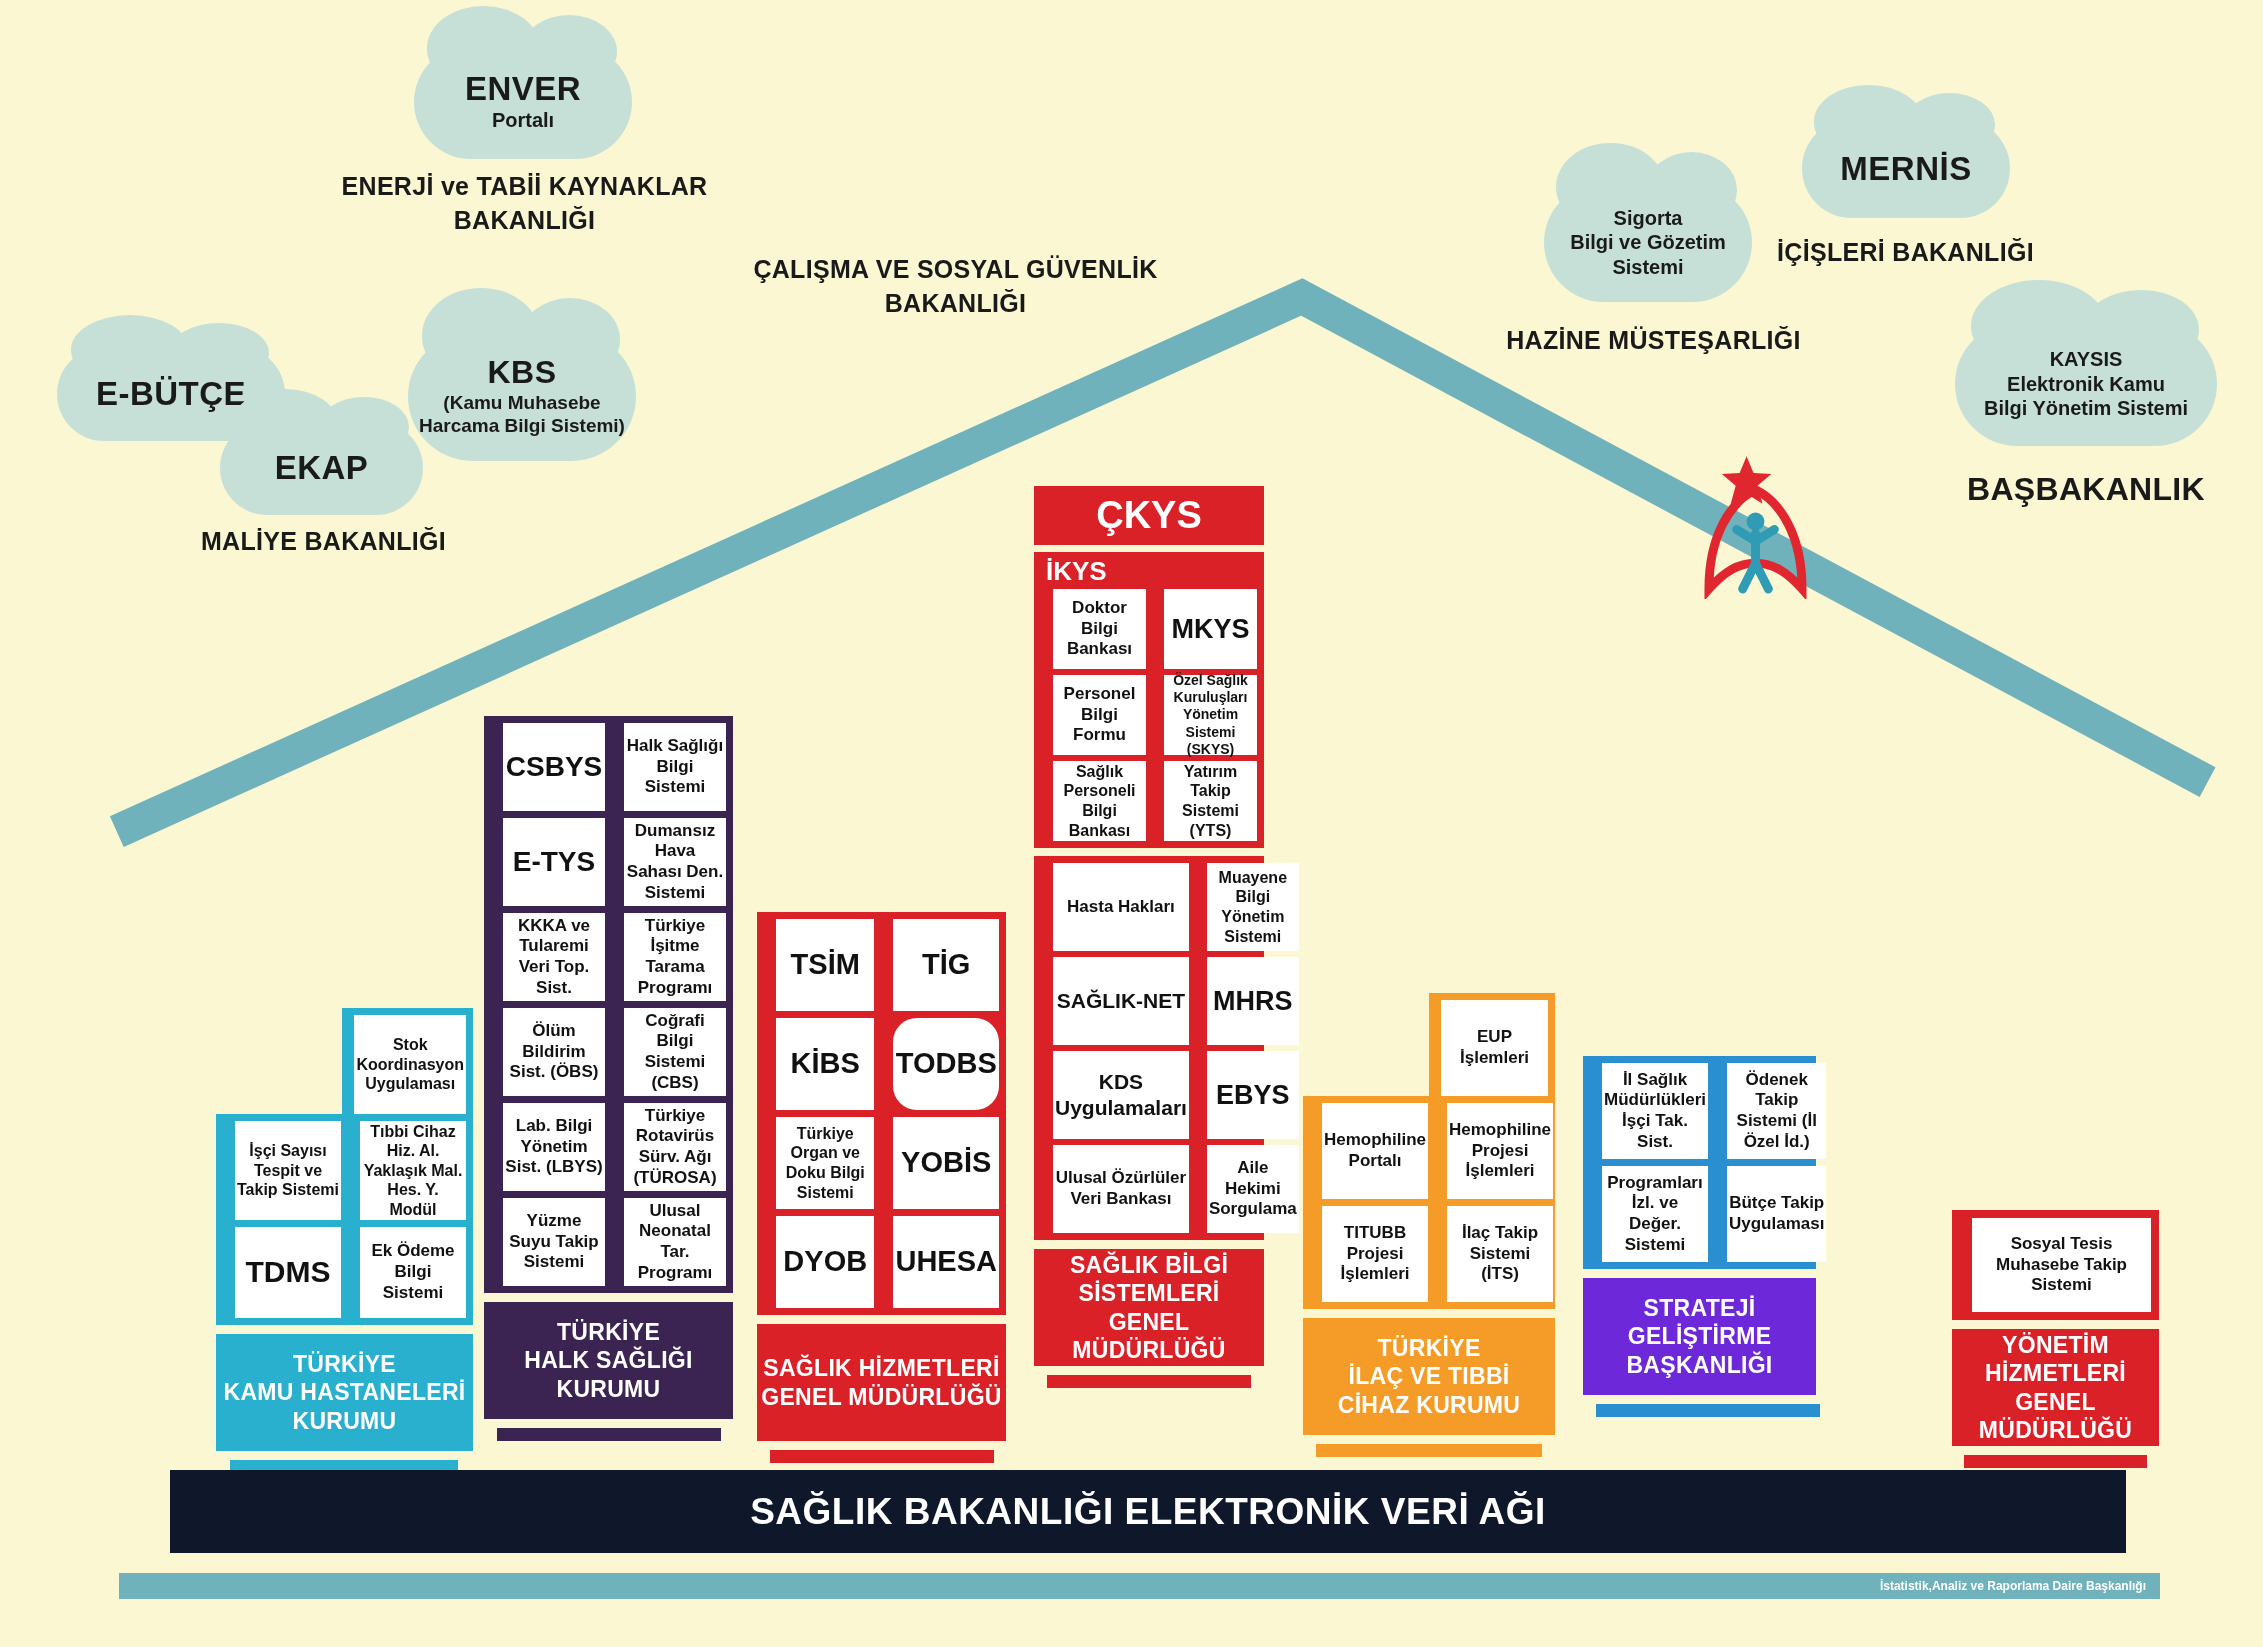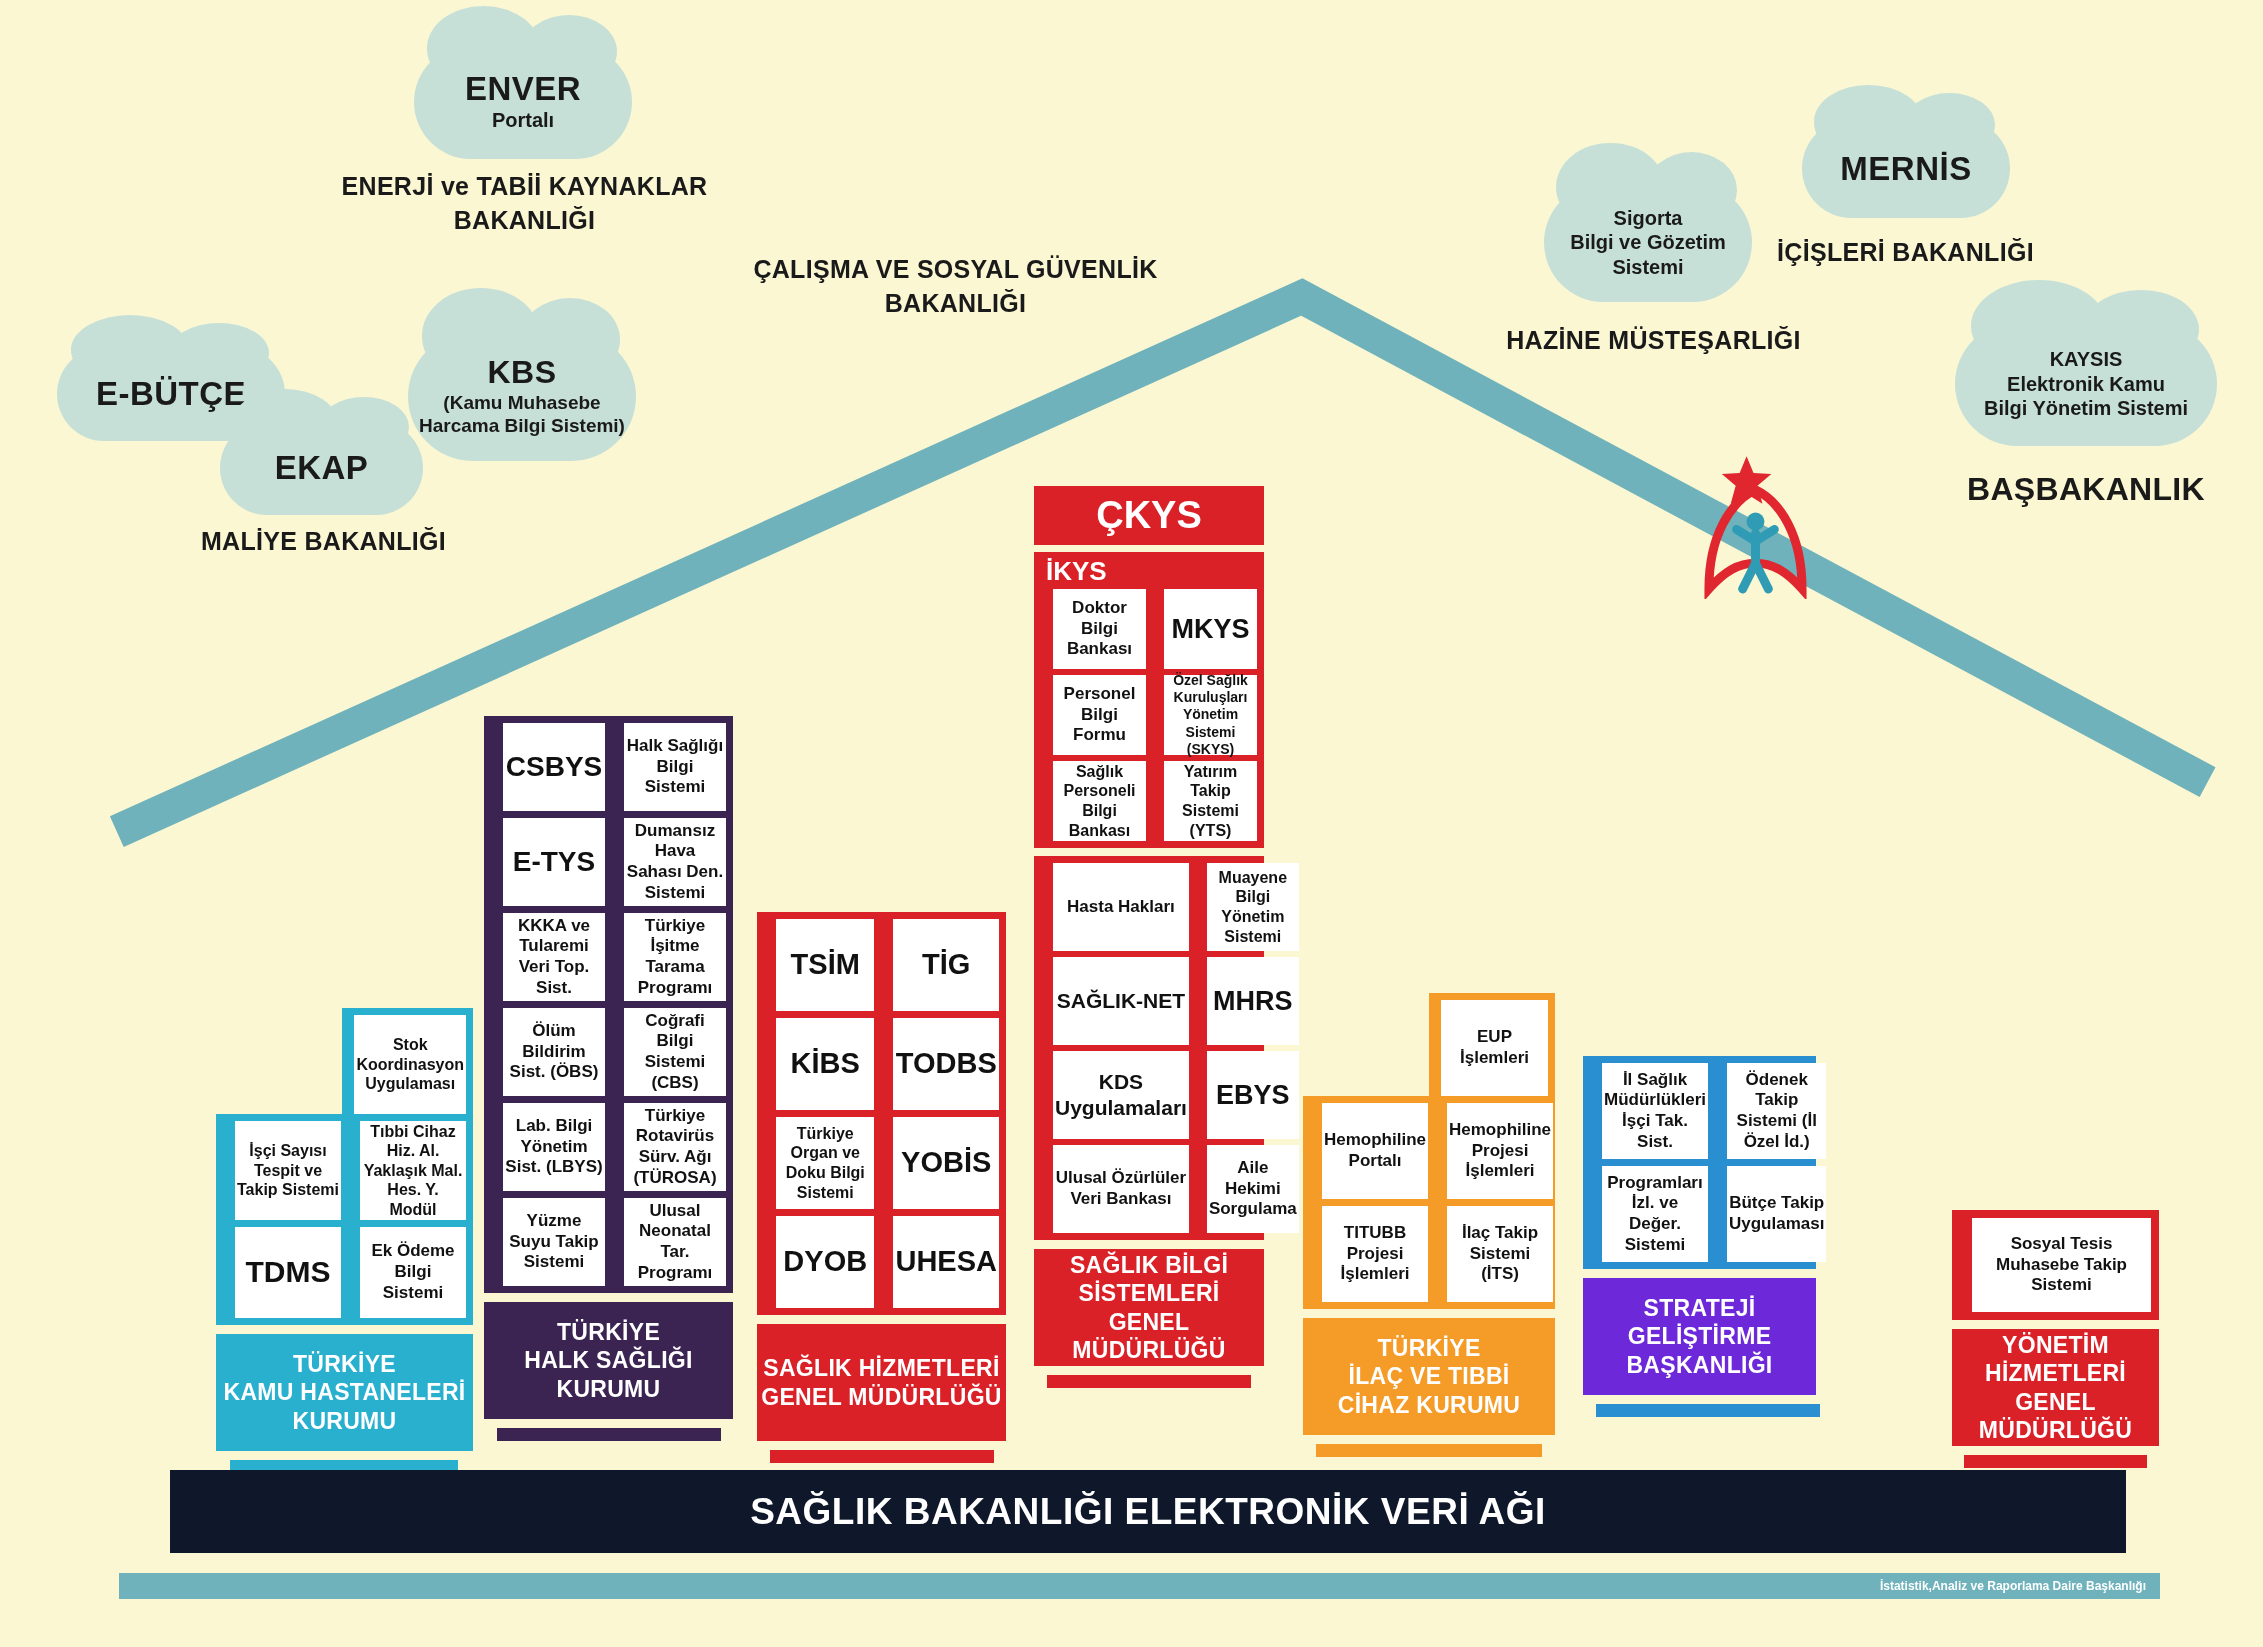--- a/index.html
+++ b/index.html
@@ -167,21 +167,21 @@
     </div>
     <div class="footerbox" style="background:#3B2352;height:117px;font-size:23px;margin-top:9px;">TÜRKİYE<br>HALK SAĞLIĞI<br>KURUMU</div>
     <div class="underbar" style="background:#3B2352;width:224px;margin-left:13px;"></div>
   </div>
 
   <div class="col" style="left:757px; top:912px; width:249px;">
     <div class="grid2" style="background:#DA2128;">
       <div class="cell lg" style="height:92px;font-size:29px;">TSİM</div>
       <div class="cell lg" style="height:92px;font-size:29px;">TİG</div>
       <div class="cell lg" style="height:92px;font-size:29px;">KİBS</div>
-      <div class="cell lg" style="height:92px;font-size:29px;">TODBS</div>
+      <div class="cell lg" style="height:92px;font-size:29px;border-radius:24px;">TODBS</div>
       <div class="cell" style="height:92px;font-size:16px;">Türkiye Organ ve Doku Bilgi Sistemi</div>
       <div class="cell lg" style="height:92px;font-size:29px;">YOBİS</div>
       <div class="cell lg" style="height:92px;font-size:29px;">DYOB</div>
       <div class="cell lg" style="height:92px;font-size:29px;">UHESA</div>
     </div>
     <div class="footerbox" style="background:#DA2128;height:117px;font-size:23px;margin-top:9px;">SAĞLIK HİZMETLERİ<br>GENEL MÜDÜRLÜĞÜ</div>
     <div class="underbar" style="background:#DA2128;width:224px;margin-left:13px;"></div>
   </div>
 
   <div class="col" style="left:1034px; top:486px; width:230px;">

